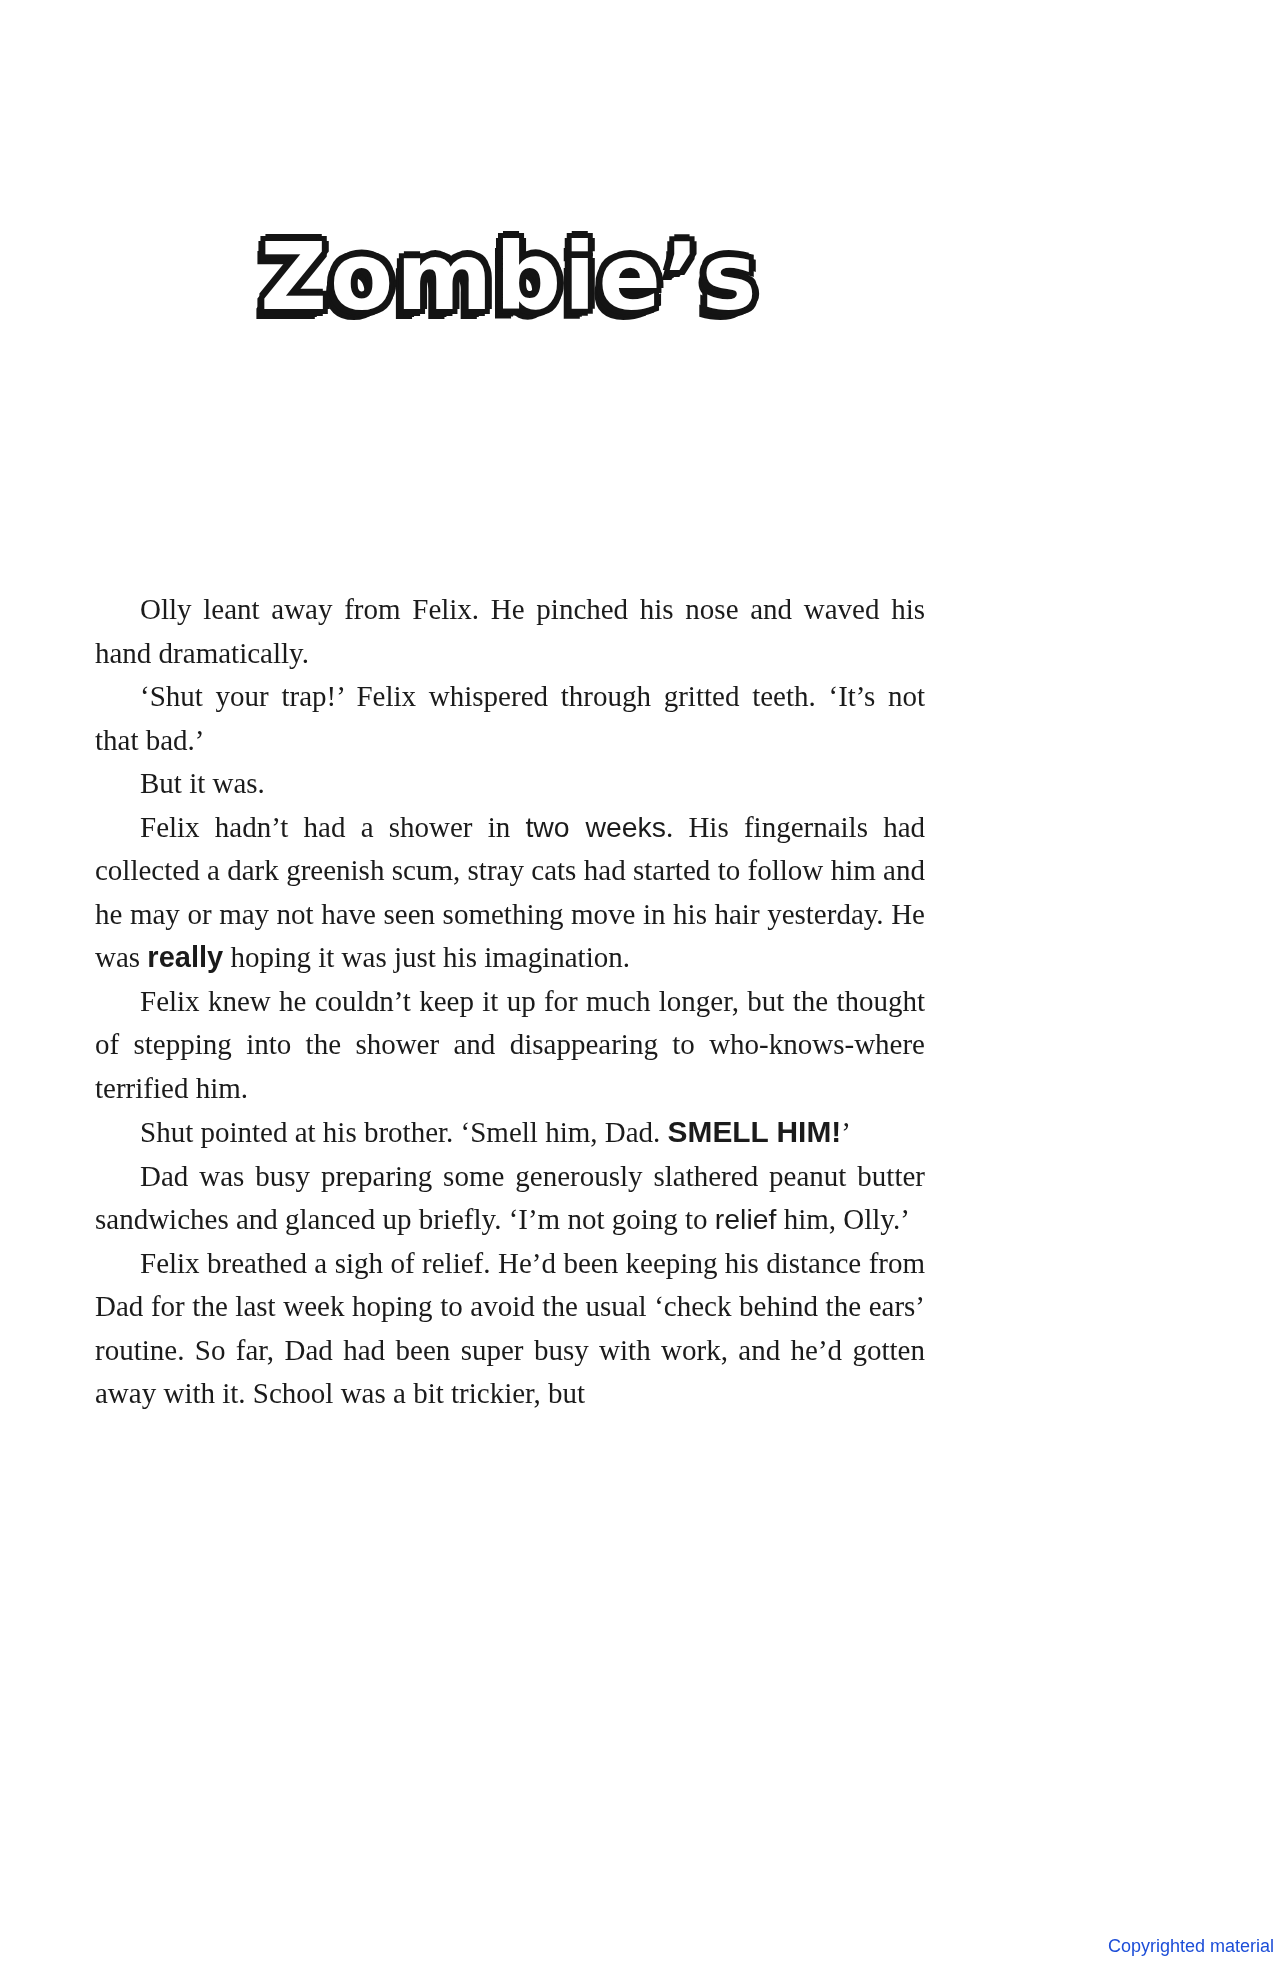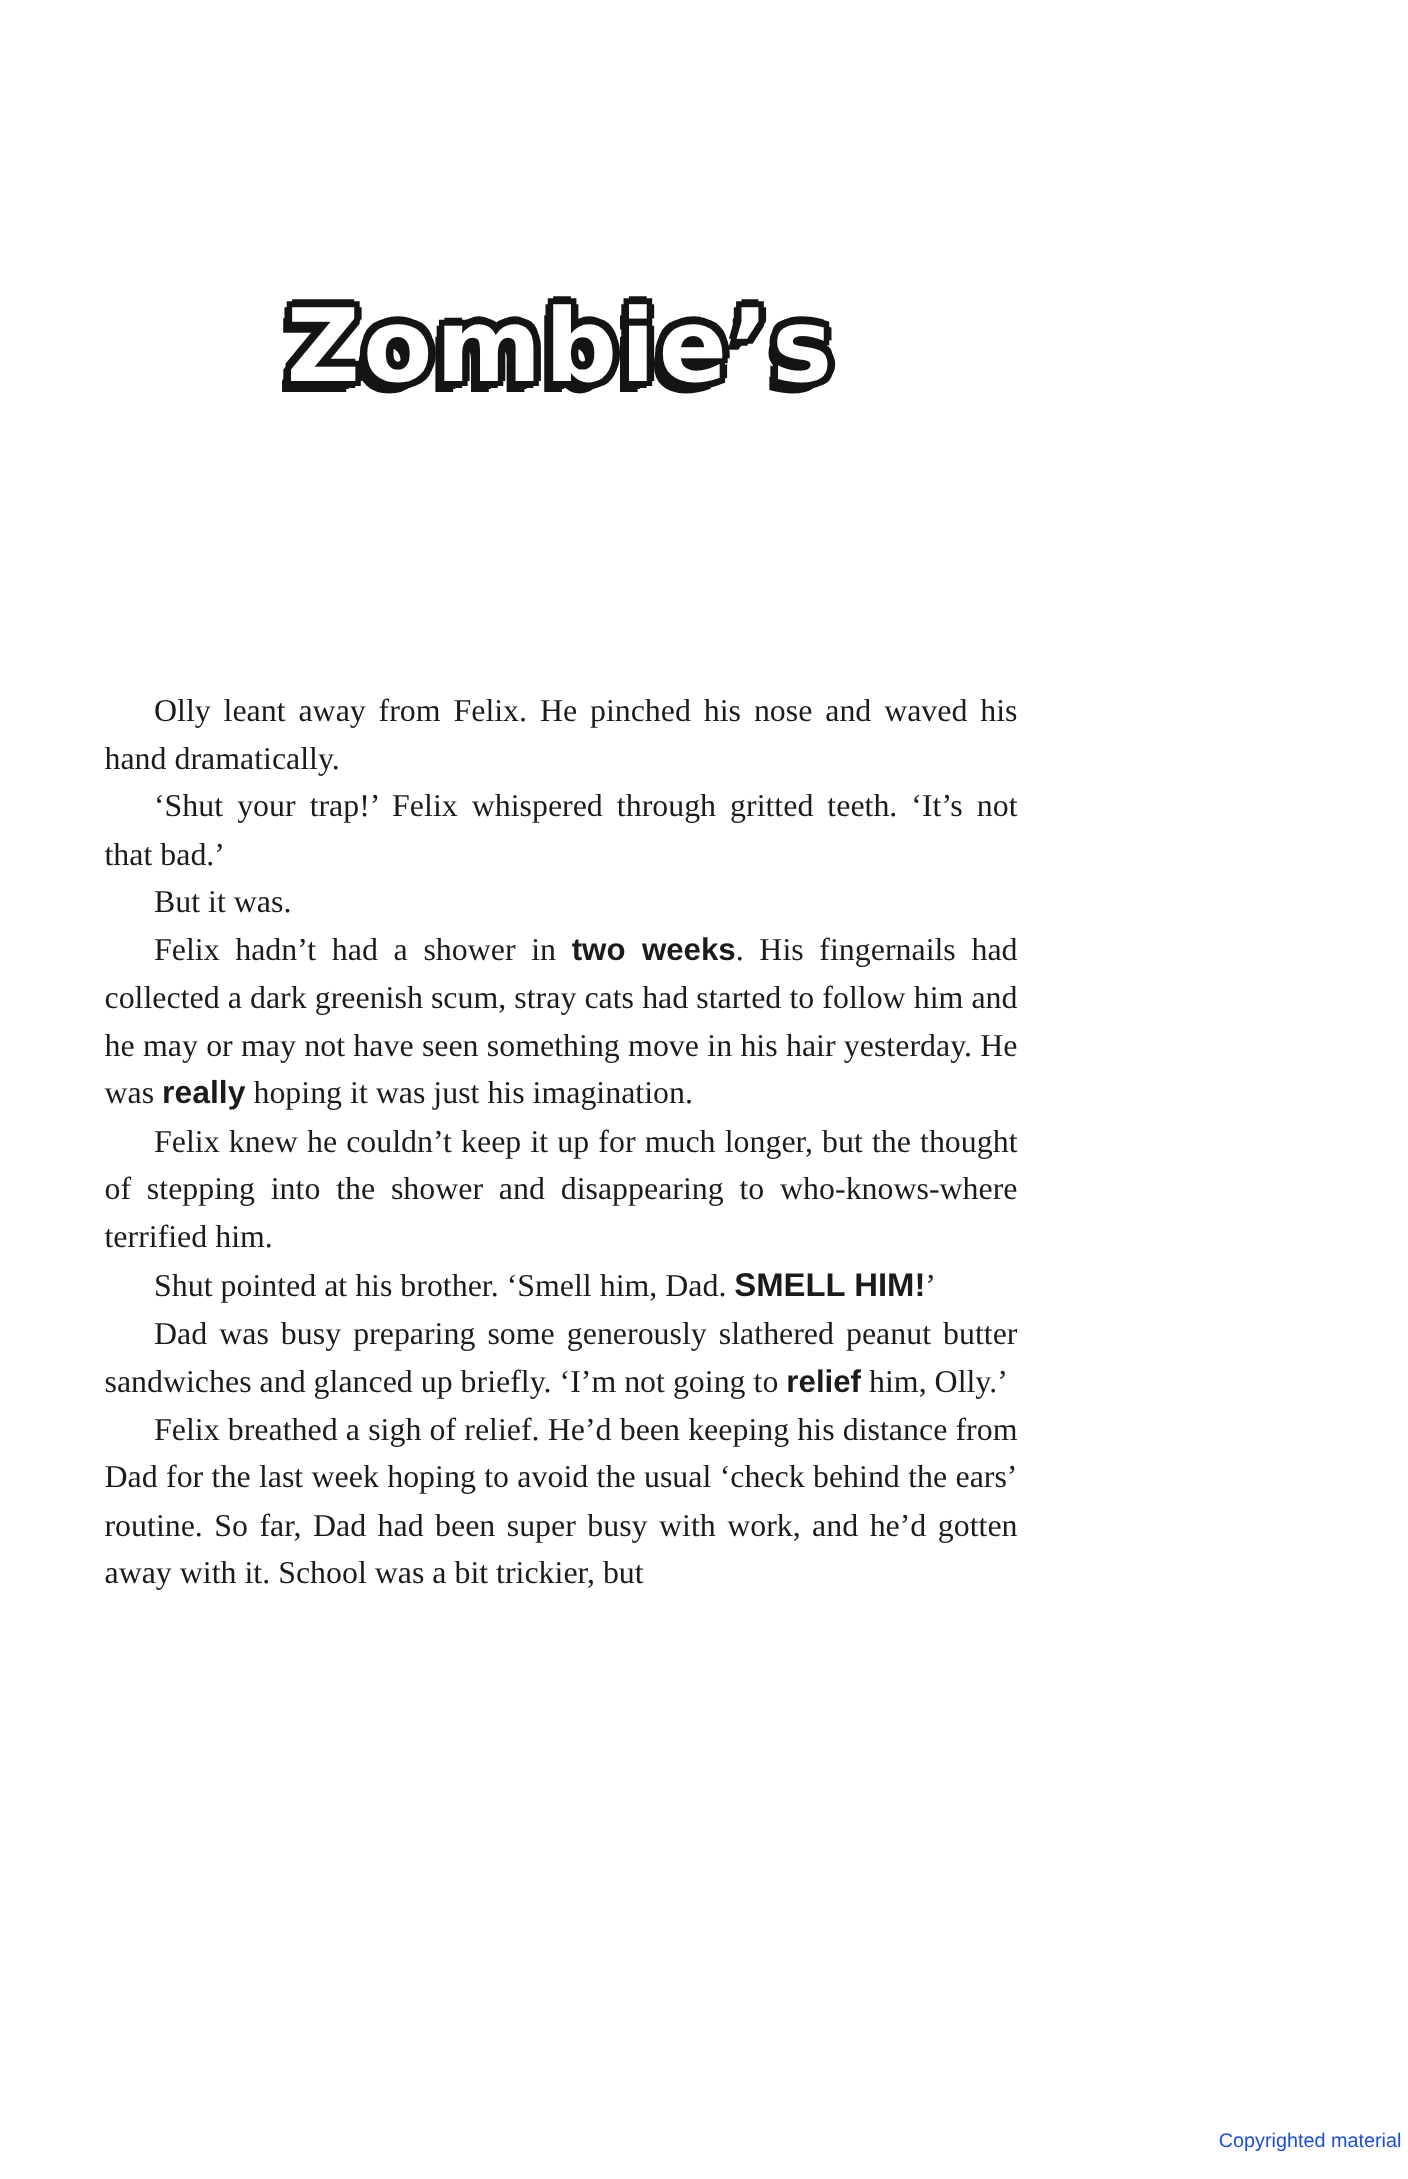--- a/index.html
+++ b/index.html
@@ -16,21 +16,20 @@
     font-family: "Liberation Serif", serif;
     color: #1b1b1b;
   }
 
   
   .title-block {
     padding-top: 218px;
     margin-left: 95px;
     width: 830px;
     text-align: center;
-    margin-top: 37px;
   }
   .bubble {
     display: inline-block;
     font-family: "DejaVu Sans", sans-serif;
     font-weight: 800;
     font-size: 92px;
     line-height: 120px;
     letter-spacing: 3px;
     color: #ffffff;
     -webkit-text-stroke: 6px #141414;
@@ -54,21 +53,21 @@
     text-align: justify;
   }
   .text-block p {
     margin: 0;
     text-indent: 45px;
   }
   .text-block p.noindent { text-indent: 0; }
 
   .b {
     font-family: "Liberation Sans", sans-serif;
-    font-weight: 700;
+    font-weight: 400;
     font-size: 0.98em;
   }
   .b-big {
     font-family: "Liberation Sans", sans-serif;
     font-weight: 700;
     font-size: 1.12em;
   }
   .b-caps {
     font-family: "Liberation Sans", sans-serif;
     font-weight: 700;

